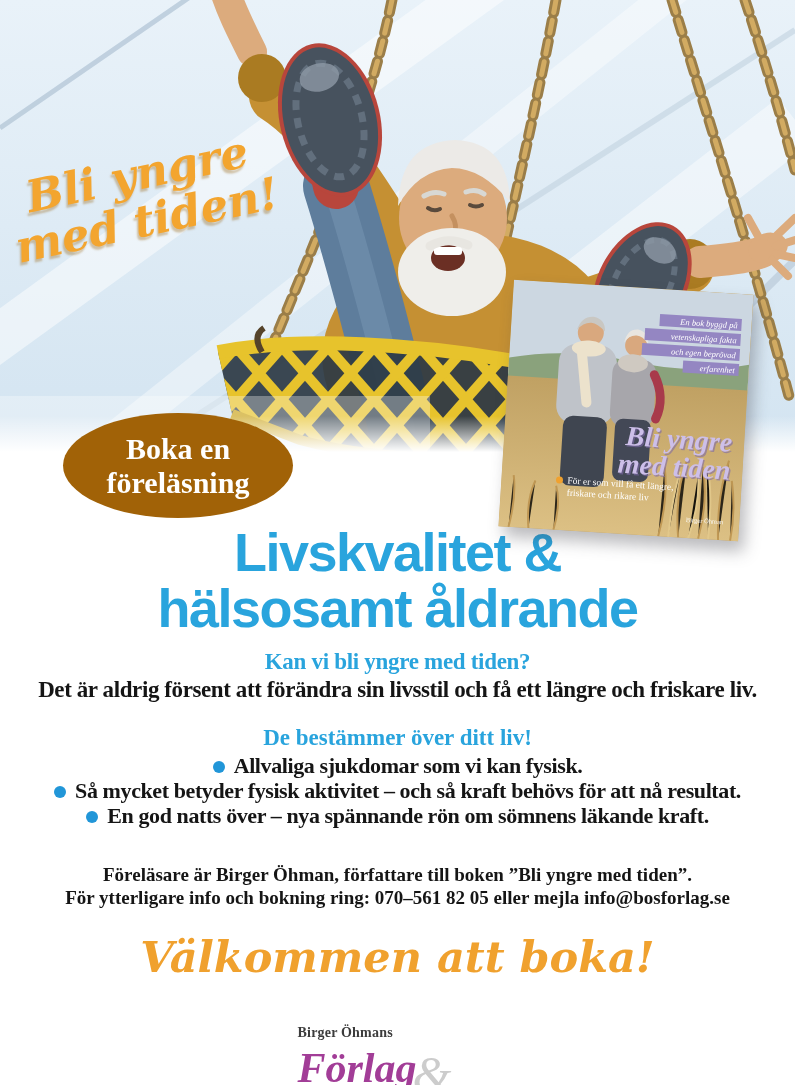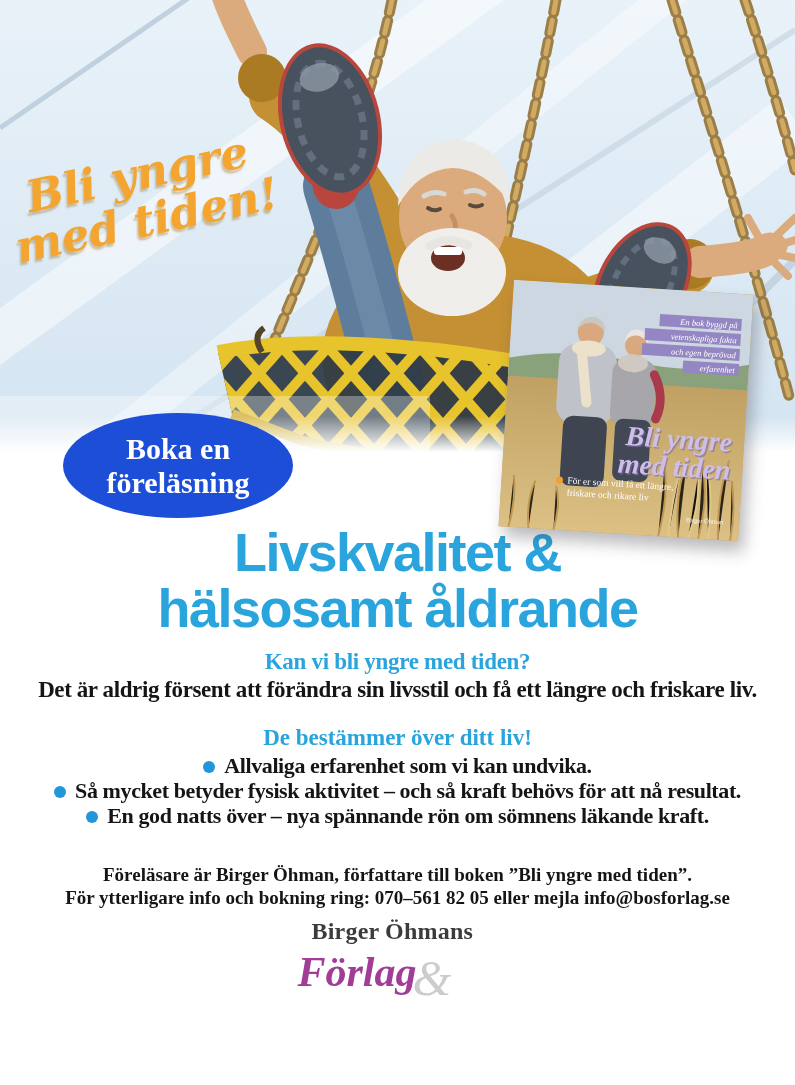--- a/index.html
+++ b/index.html
@@ -8,21 +8,21 @@
 
   
   .hero{position:absolute;top:0;left:0;width:795px;height:452px;}
   .hero svg{display:block;}
 
   .tagline{position:absolute;left:4px;top:150px;width:276px;transform:rotate(-12deg);
            text-align:center;font-family:"DejaVu Serif",serif;font-style:italic;font-weight:700;
            font-size:44px;line-height:1.07;color:#f3a52f;
            text-shadow:-2px 3px 2px rgba(150,95,10,.35);}
 
-  .badge-oval{position:absolute;left:63px;top:413px;width:230px;height:105px;background:#1d4ed8;
+  .badge-oval{position:absolute;left:63px;top:413px;width:230px;height:105px;background:#a16207;
               border-radius:50%;display:flex;flex-direction:column;align-items:center;
               justify-content:center;color:#ffffff;font-weight:700;font-size:30px;line-height:1.12;
               font-family:"Liberation Serif",serif;z-index:5;}
 
   .book{position:absolute;left:506px;top:287px;width:240px;height:247px;transform:rotate(3.6deg);
         box-shadow:6px 10px 16px rgba(60,60,70,.35);background:#c9a968;z-index:4;}
   .book svg{display:block;}
 
   
   .content{position:absolute;top:452px;left:0;width:795px;text-align:center;color:#151515;}
@@ -33,21 +33,21 @@
   .list-head{margin:22px 0 2px;font-size:23px;font-weight:700;color:#29a4dd;text-align:center;}
   .bullets{list-style:none;margin:0;padding:0;}
   .bullets li{font-size:22px;font-weight:700;line-height:1.14;letter-spacing:-.4px;}
   .dot{display:inline-block;width:12px;height:12px;border-radius:50%;background:#2196d8;
        margin-right:9px;}
   .contact{margin-top:34px;font-size:19px;font-weight:700;line-height:1.24;}
   .cta{margin-top:22px;font-family:"DejaVu Serif",serif;font-style:italic;font-weight:700;
        font-size:43px;color:#f0a12e;}
 
   .logo{margin:8px auto 0;width:200px;text-align:left;}
-  .logo-name{margin-left:14px;font-size:24px;font-weight:700;color:#3c3c3c;letter-spacing:.2px;}
+  .logo-name{font-size:14px;font-weight:700;color:#3c3c3c;letter-spacing:.2px;}
   .logo-row{line-height:.9;margin-top:2px;}
   .forlag{font-style:italic;font-weight:700;font-size:42px;color:#a23d97;}
   .amp{font-style:italic;font-size:50px;color:#cccccc;margin-left:-4px;position:relative;top:9px;}
 </style>
 </head>
 <body>
 
 <div class="page">
 
   <div class="hero">
@@ -273,30 +273,31 @@
     <h1 class="title">
       <span>Livskvalitet &amp;</span><br>
       <span>hälsosamt åldrande</span>
     </h1>
 
     <p class="question">Kan vi bli yngre med tiden?</p>
     <p class="intro">Det är aldrig försent att förändra sin livsstil och få ett längre och friskare liv.</p>
 
     <p class="list-head">De bestämmer över ditt liv!</p>
     <ul class="bullets">
-      <li><span class="dot"></span><span>Allvaliga erfarenhet som vi kan undvika.</span></li>
+      <li><span class="dot"></span><span>Allvaliga sjukdomar som vi kan fysisk.</span></li>
       <li><span class="dot"></span><span>Så mycket betyder fysisk aktivitet – och så kraft behövs för att nå resultat.</span></li>
       <li><span class="dot"></span><span>En god natts över – nya spännande rön om sömnens läkande kraft.</span></li>
     </ul>
 
     <div class="contact">
       <div>Föreläsare är Birger Öhman, författare till boken ”Bli yngre med tiden”.</div>
       <div>För ytterligare info och bokning ring: 070–561 82 05 eller mejla info@bosforlag.se</div>
     </div>
 
+    <p class="cta">Välkommen att boka!</p>
 
     <div class="logo">
       <div class="logo-name">Birger Öhmans</div>
       <div class="logo-row">
         <span class="forlag">Förlag</span><span class="amp">&amp;</span>
       </div>
 
     </div>
   </div>
 </div>

